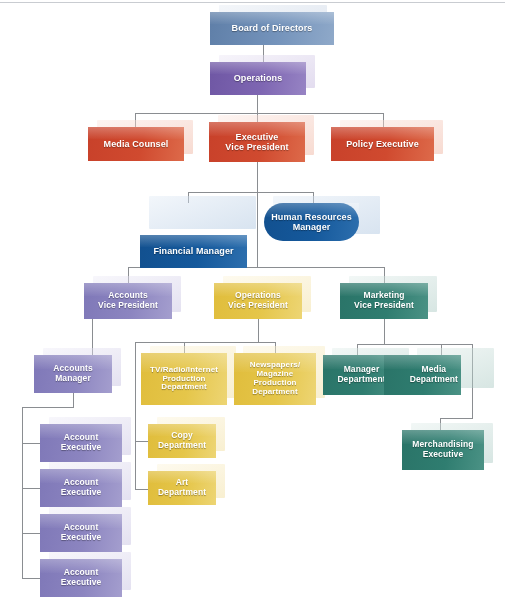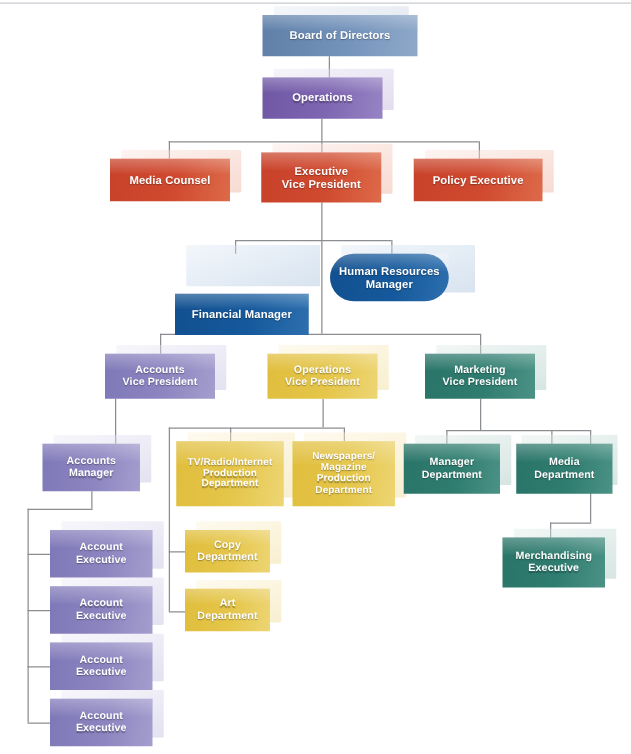--- a/index.html
+++ b/index.html
@@ -192,21 +192,21 @@
 Magazine
 Production
 Department</span>
       </div>
       <div class="plate p-teal" style="left: 332px; top: 348px; width: 77px; height: 40px;"></div>
       <div class="node c-teal" style="left: 323px; top: 355px; width: 77px; height: 40px; font-size: 8.5px;">
         <span class="lbl">Manager
 Department</span>
       </div>
       <div class="plate p-teal" style="left: 417px; top: 348px; width: 77px; height: 40px;"></div>
-      <div class="node c-teal" style="left: 413px; top: 355px; width: 77px; height: 40px; font-size: 8.5px;">
+      <div class="node c-teal" style="left: 384px; top: 355px; width: 77px; height: 40px; font-size: 8.5px; justify-content: flex-end;">
         <span class="lbl">Media
 Department</span>
       </div>
       <div class="plate p-lilac" style="left: 49px; top: 417px; width: 82px; height: 38px;"></div>
       <div class="node c-lilac" style="left: 40px; top: 424px; width: 82px; height: 38px; font-size: 8.5px;">
         <span class="lbl">Account
 Executive</span>
       </div>
       <div class="plate p-gold" style="left: 157px; top: 417px; width: 68px; height: 34px;"></div>
       <div class="node c-gold" style="left: 148px; top: 424px; width: 68px; height: 34px; font-size: 8.5px;">

